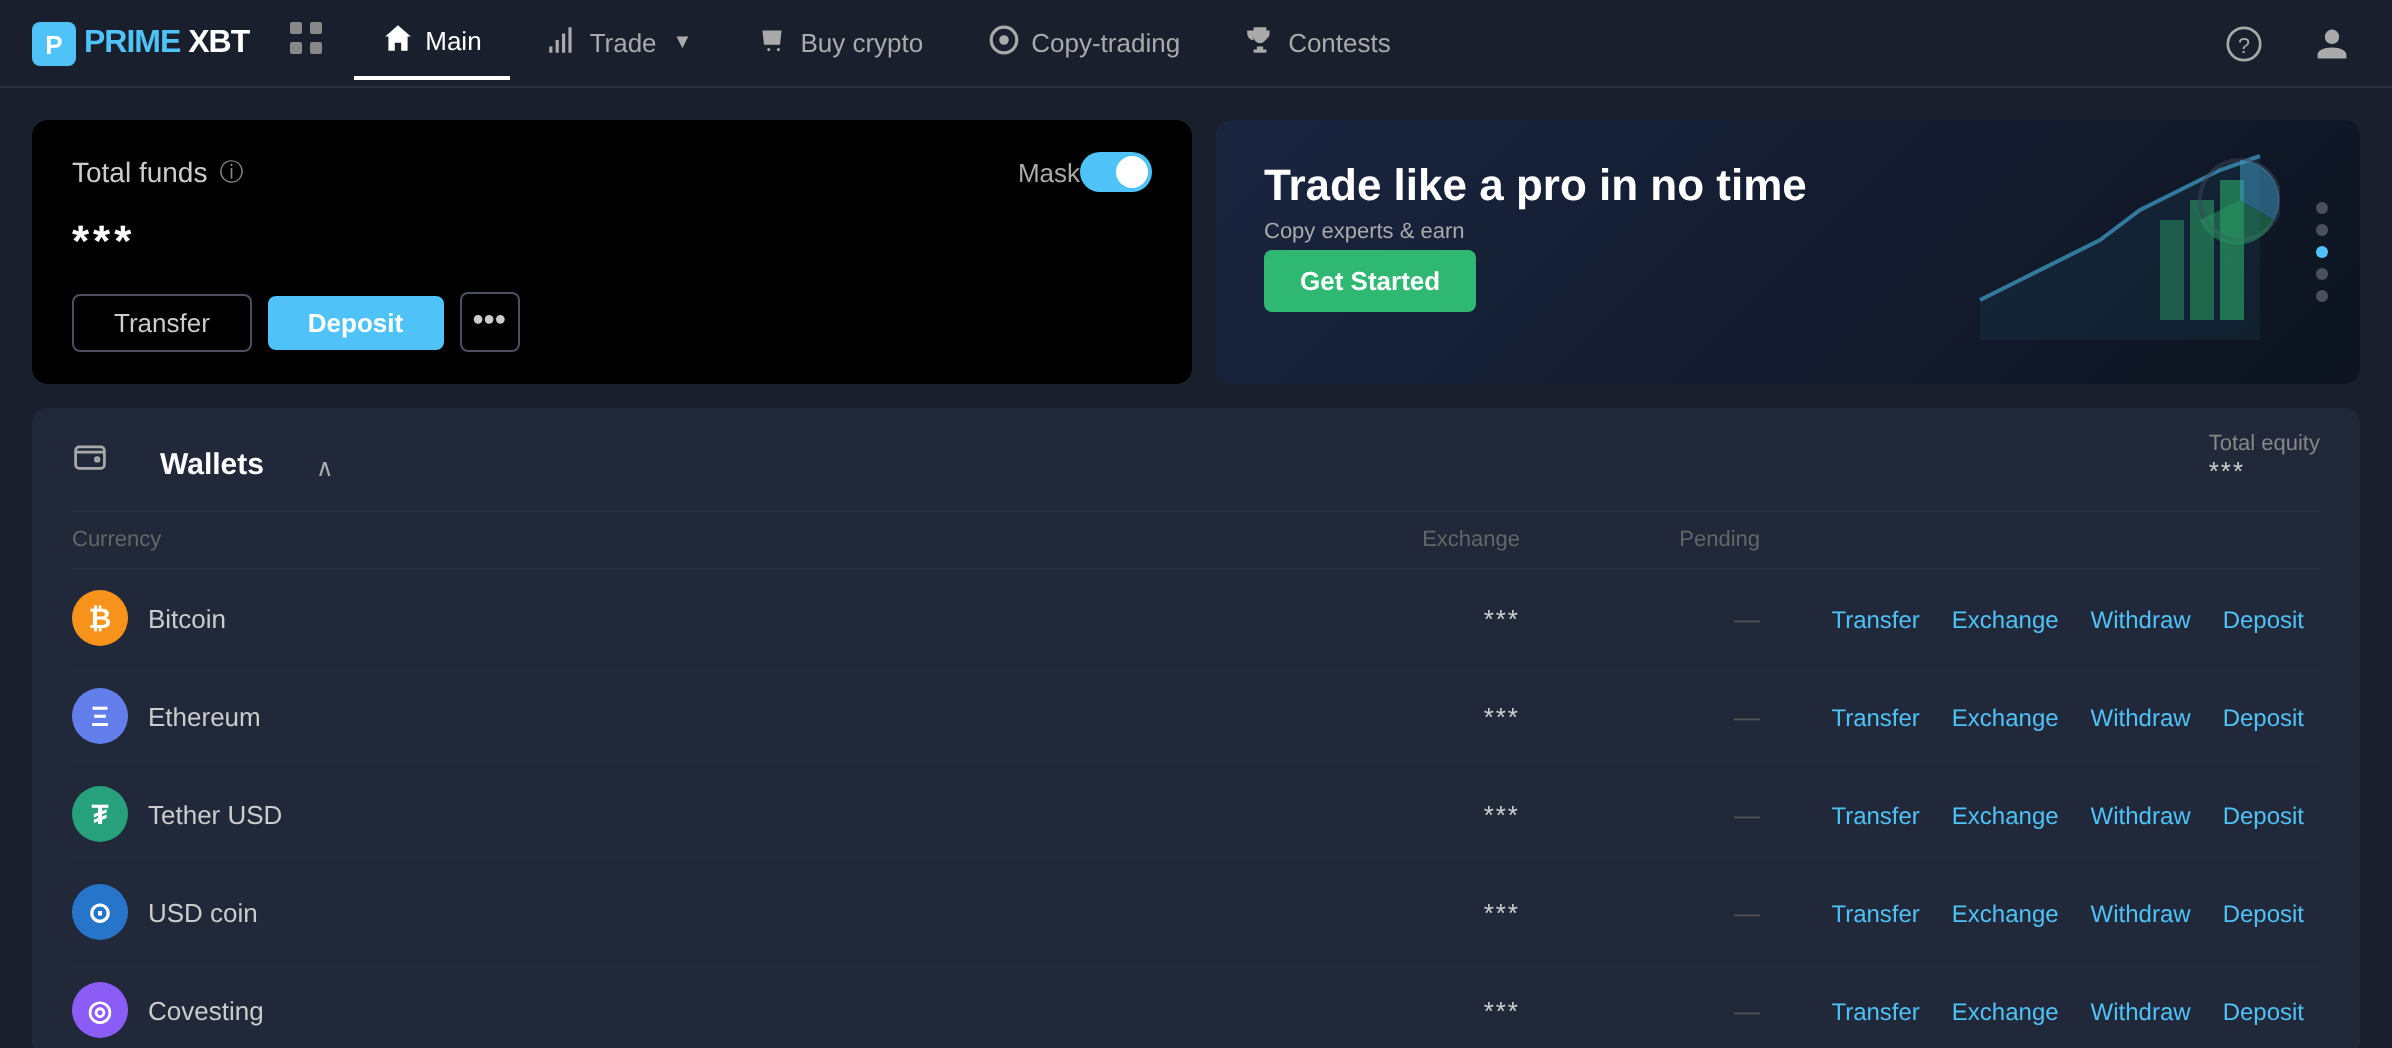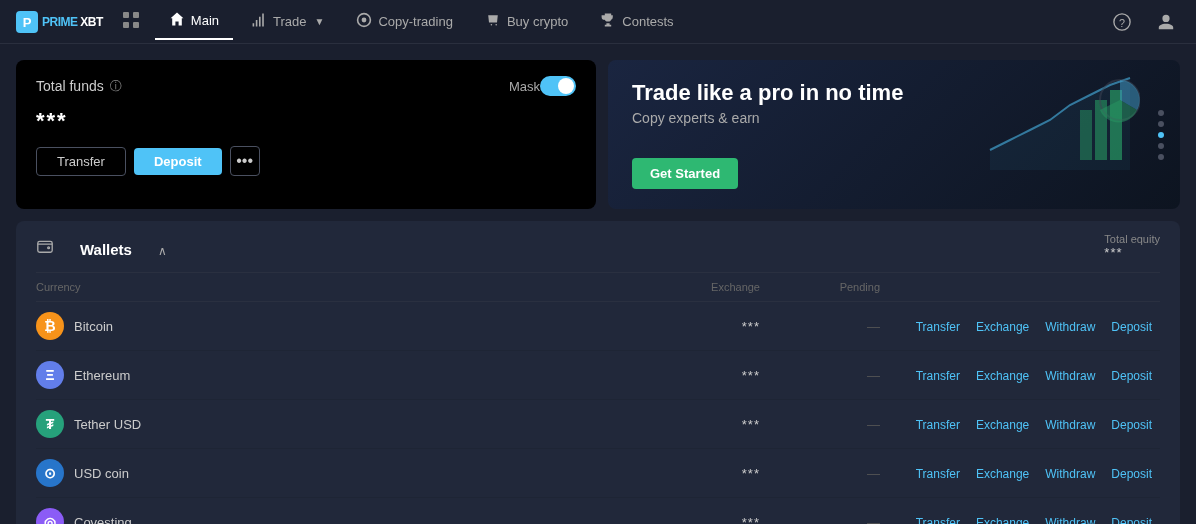--- a/index.html
+++ b/index.html
@@ -23,21 +23,21 @@
       padding: 0 16px;
       gap: 0;
     }
     .logo {
       display: flex;
       align-items: center;
       gap: 4px;
       margin-right: 20px;
     }
     .logo-text {
-      font-size: 12px;
+      font-size: 16px;
       font-weight: 800;
       color: #ffffff;
       letter-spacing: -0.5px;
     }
     .logo-prime {
       color: #4fc3f7;
     }
     .grid-icon {
       color: #888;
       margin-right: 16px;
@@ -218,23 +218,23 @@
       background: #4a5060;
     }
     .promo-dot.active { background: #4fc3f7; }
     .promo-title {
       font-size: 22px;
       font-weight: 700;
       color: #fff;
       margin-bottom: 4px;
     }
     .promo-subtitle {
-      font-size: 14px;
+      font-size: 11px;
       color: #aaa;
-      margin-bottom: 32px;
+      margin-bottom: 3px;
     }
     .btn-get-started {
       background: #2eb872;
       border: none;
       color: #fff;
       padding: 8px 18px;
       border-radius: 4px;
       cursor: pointer;
       font-size: 13px;
       font-weight: 600;
@@ -400,33 +400,33 @@
         <svg width="16" height="16" viewBox="0 0 20 20" fill="currentColor">
             <path d="M2 14h2v4H2zm4-4h2v8H6zm4-4h2v12h-2zm4-4h2v16h-2z"></path>
           </svg>
       </span>
       <span>Trade</span>
       <span class="nav-arrow">▼</span>
     </a>
     <a class="nav-item">
       <span>
         <svg width="16" height="16" viewBox="0 0 20 20" fill="currentColor">
+            <path d="M4 4h12l-1 9H5L4 4zM8 15a1 1 0 100 2 1 1 0 000-2zm6 0a1 1 0 100 2 1 1 0 000-2z"></path>
+          </svg>
+      </span>
+      <span>Buy crypto</span>
+    </a>
+    <a class="nav-item">
+      <span>
+        <svg width="16" height="16" viewBox="0 0 20 20" fill="currentColor">
             <circle cx="10" cy="10" r="8" stroke="currentColor" stroke-width="2" fill="none"></circle>
             <circle cx="10" cy="10" r="3" fill="currentColor"></circle>
           </svg>
       </span>
       <span>Copy-trading</span>
-    </a>
-    <a class="nav-item">
-      <span>
-        <svg width="16" height="16" viewBox="0 0 20 20" fill="currentColor">
-            <path d="M4 4h12l-1 9H5L4 4zM8 15a1 1 0 100 2 1 1 0 000-2zm6 0a1 1 0 100 2 1 1 0 000-2z"></path>
-          </svg>
-      </span>
-      <span>Buy crypto</span>
     </a>
     <a class="nav-item">
       <span>
         <svg width="16" height="16" viewBox="0 0 20 20" fill="currentColor">
             <path d="M6 2h8v6a4 4 0 01-8 0V2zM4 4H2v2a4 4 0 004 4V4zm8 6a4 4 0 004-4V4h-2v6H14zM8 14v2H6v2h8v-2h-2v-2H8z"></path>
           </svg>
       </span>
       <span>Contests</span>
     </a>
   </nav>

